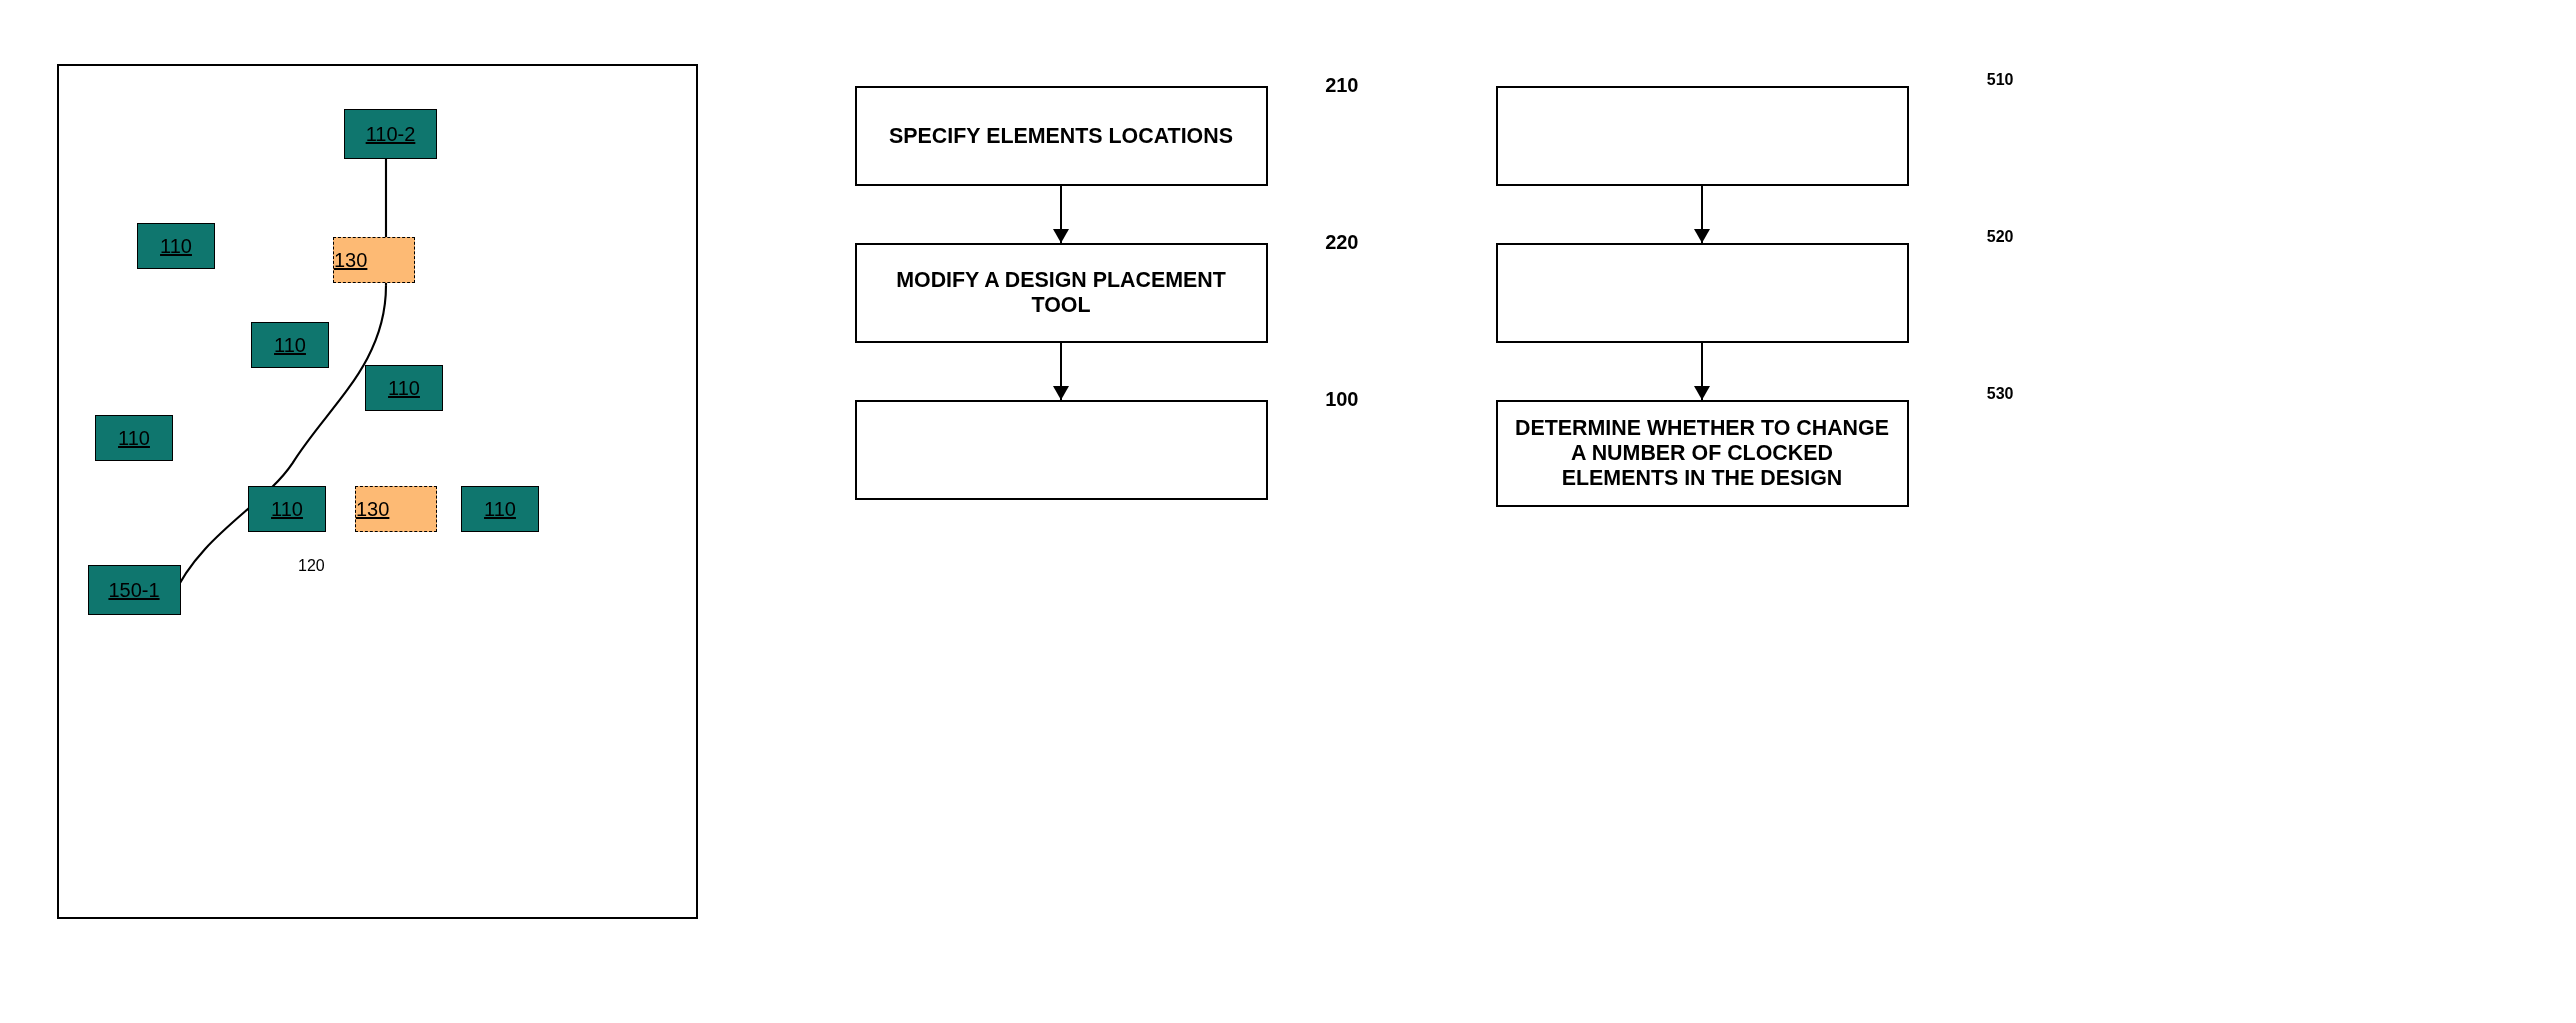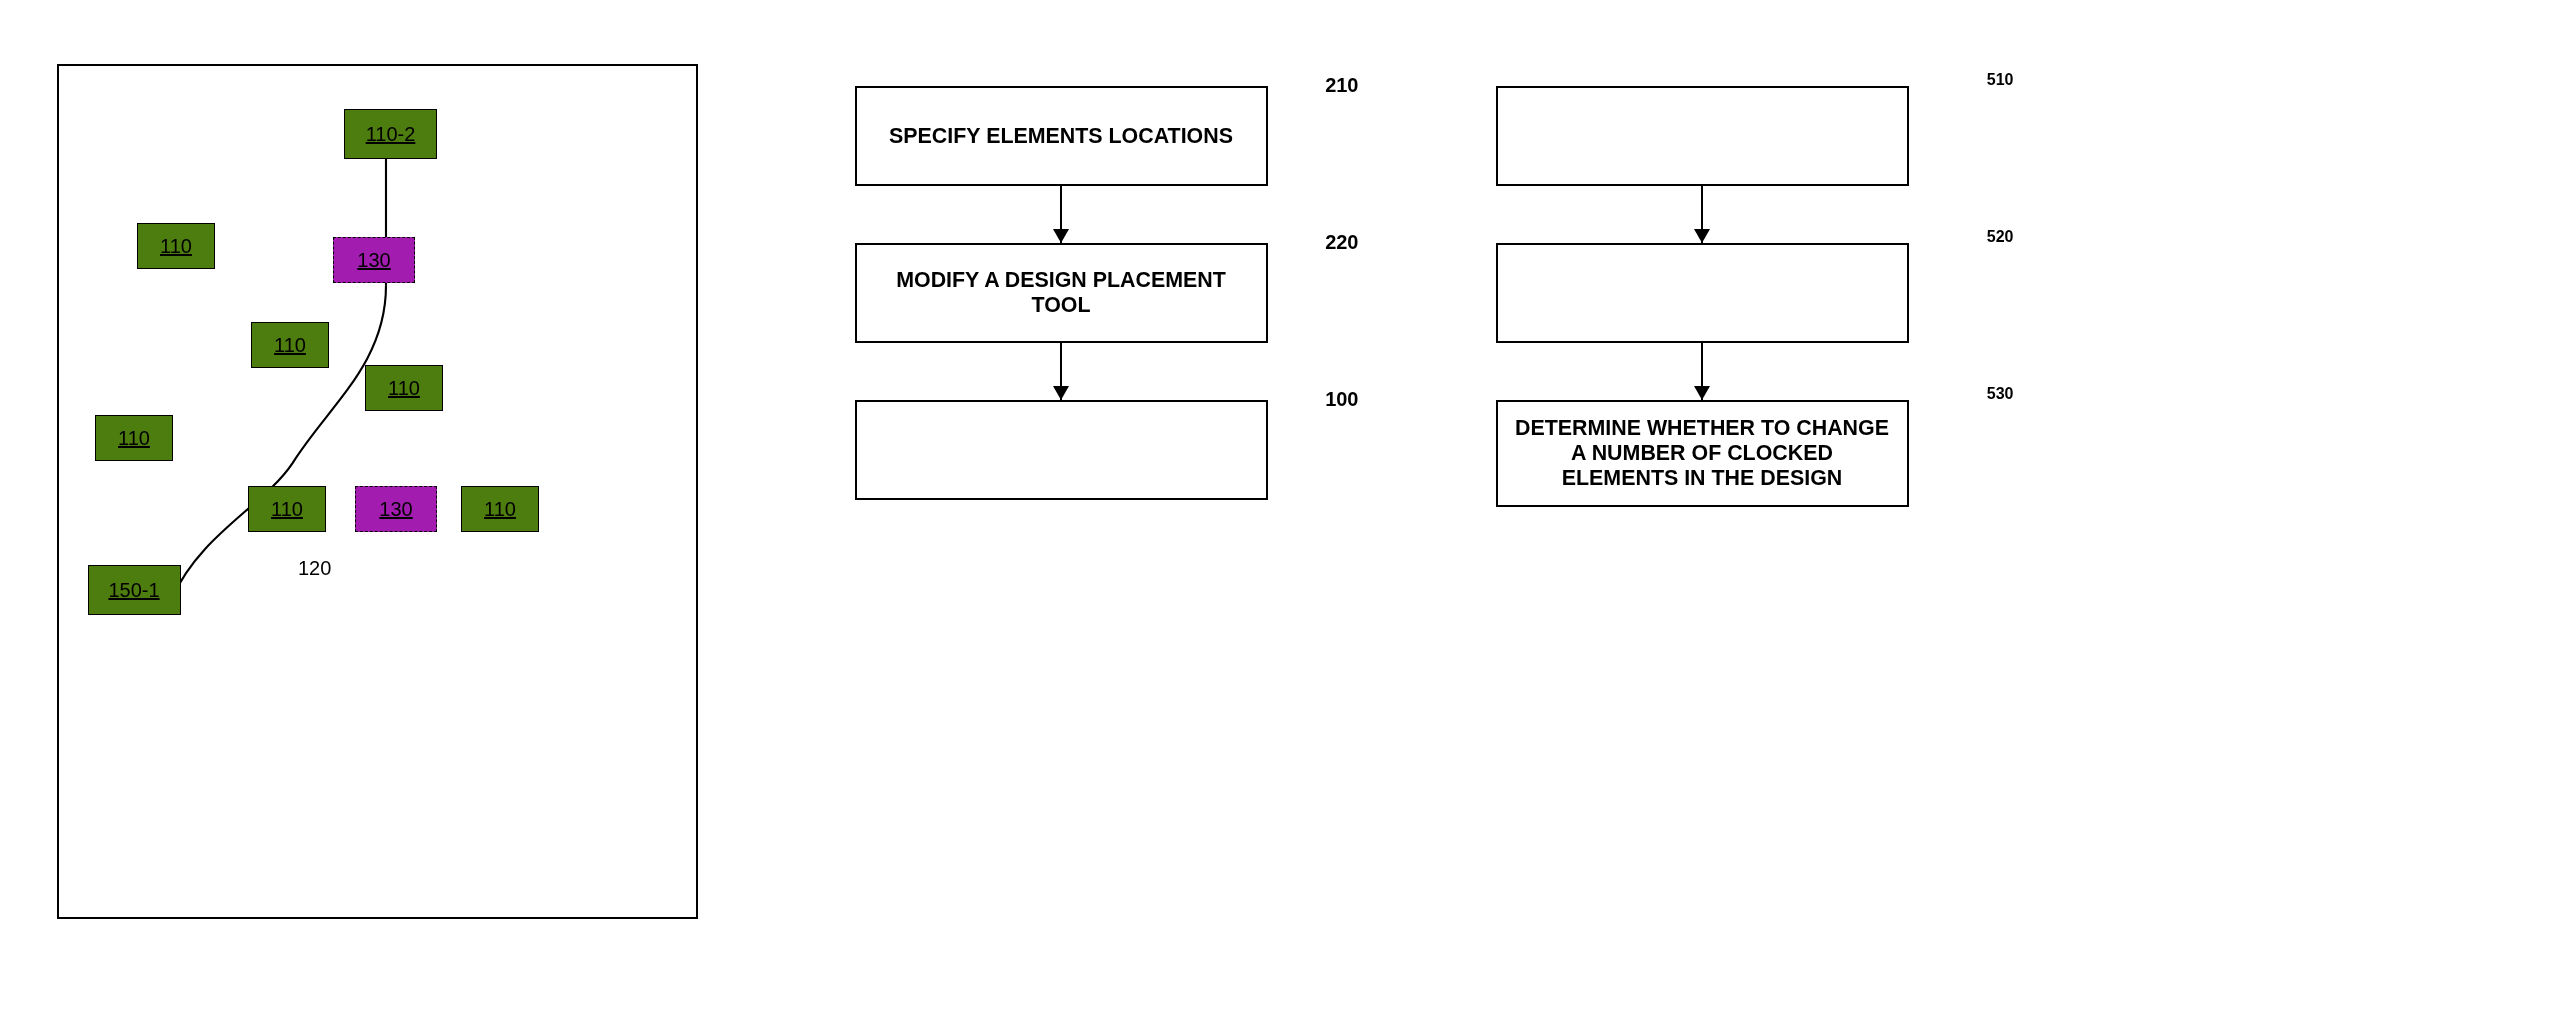--- a/index.html
+++ b/index.html
@@ -35,53 +35,52 @@
 
     .block-110 {
       position: absolute;
       border: 1.4px solid #000;
       width: 85px;
       height: 50px;
       display: flex;
       align-items: center;
       justify-content: center;
       font-size: 20px;
-      background: #4d7c0f;
+      background: #0f766e;
     }
 
     .block-130 {
       position: absolute;
       border: 1.4px dashed #000;
       width: 85px;
       height: 50px;
       display: flex;
       align-items: center;
-      justify-content: center;
-      font-size: 20px;
-      background: #a21caf;
+      font-size: 20px;
+      background: #fdba74;
     }
 
     .block-label {
       text-decoration: underline;
       font-size: 20px;
     }
 
     
     .diagram-svg {
       position: absolute;
       top: 0;
       left: 0;
       width: 100%;
       height: 100%;
       pointer-events: none;
     }
 
     .label-120 {
       position: absolute;
-      font-size: 20px;
+      font-size: 16px;
     }
 
     
     .middle-flowchart {
       width: 556px;
       flex-shrink: 0;
       display: flex;
       flex-direction: column;
       align-items: center;
       padding-top: 43px;

